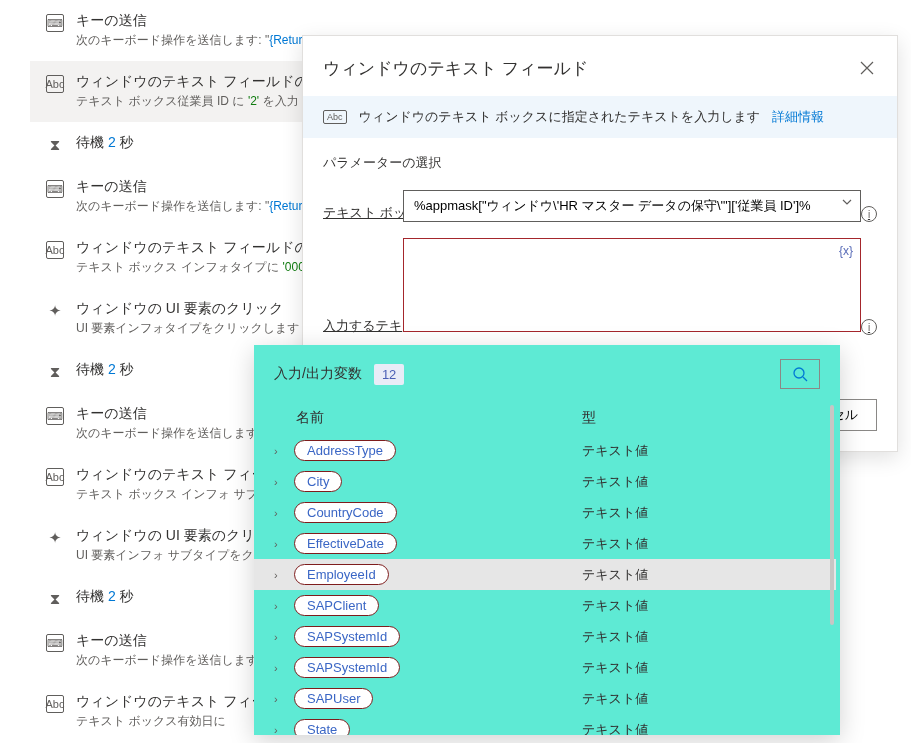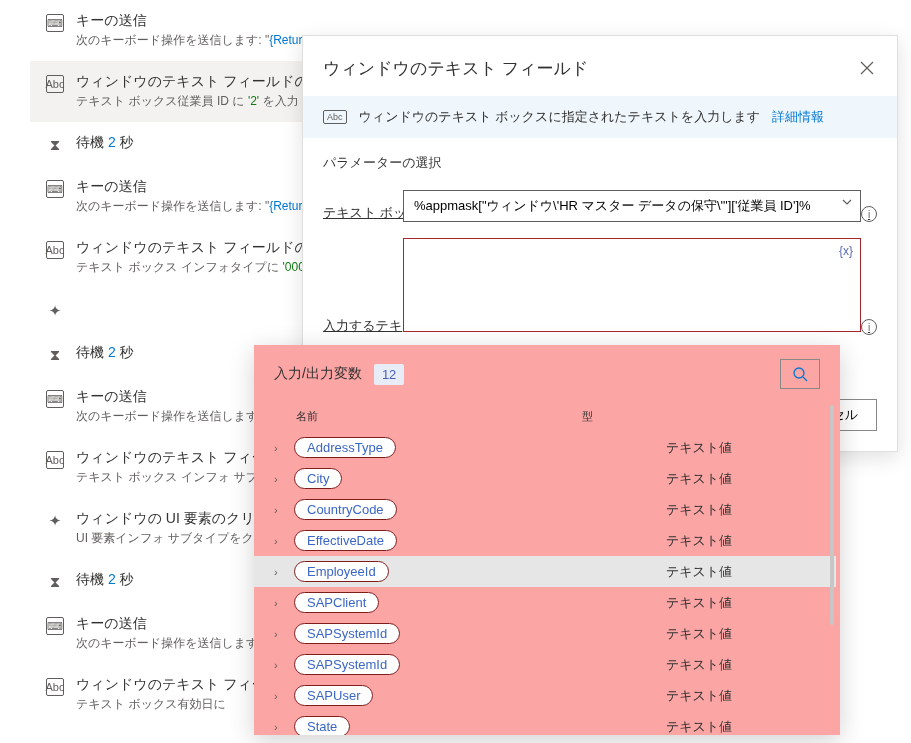--- a/index.html
+++ b/index.html
@@ -166,21 +166,21 @@
       font-family: inherit;
     }
 
     
     .popover {
       position: absolute;
       left: 254px;
       top: 345px;
       width: 586px;
       height: 390px;
-      background: #fca5a5;
+      background: #5eead4;
       box-shadow: 0 6px 24px rgba(0,0,0,0.18);
       display: flex;
       flex-direction: column;
     }
     .popover-header {
       display: flex;
       align-items: center;
       justify-content: space-between;
       padding: 14px 20px;
     }
@@ -200,21 +200,21 @@
     .search-btn {
       width: 40px; height: 30px;
       border: 1px solid #8a8886;
       display: flex; align-items:center; justify-content:center;
       cursor: pointer;
       color: #0078d4;
     }
     .col-headers {
       display: flex;
       padding: 6px 20px 8px 42px;
-      font-size: 11px;
+      font-size: 14px;
       color: #323130;
     }
     .col-name { width: 286px; }
     .col-type { flex: 1; }
     .var-list {
       flex: 1;
       overflow-y: auto;
       padding-right: 4px;
     }
     .var-row {
@@ -232,21 +232,21 @@
     .var-pill {
       display: inline-block;
       border: 1px solid #7f1d1d;
       background: #fff;
       color: #3a66c5;
       border-radius: 14px;
       padding: 2px 12px;
       font-size: 13px;
     }
     .var-name-cell { width: 288px; }
-    .var-type-cell { flex: 1; font-size: 13px; color: #323130; text-align: center; }
+    .var-type-cell { flex: 1; font-size: 13px; color: #323130; }
 
     
     .var-list::-webkit-scrollbar { width: 6px; }
     .var-list::-webkit-scrollbar-thumb { background: #c8c6c4; }
     .scroll-indicator {
       position: absolute;
       right: 6px;
       top: 60px;
       width: 4px;
       height: 220px;
@@ -287,20 +287,24 @@
     </div>
     <div class="action-item">
       <div class="action-icon">Abc</div>
       <div class="action-body">
         <div class="action-title">ウィンドウのテキスト フィールドの入</div>
         <div class="action-desc"><span>テキスト ボックス インフォタイプに </span><span class="txt-green">'0006</span></div>
       </div>
     </div>
     <div class="action-item">
       <div class="action-icon no-border">✦</div>
+      <div class="action-body">
+        <div class="action-title">ウィンドウの UI 要素のクリック</div>
+        <div class="action-desc"><span>UI 要素インフォタイプをクリックします</span></div>
+      </div>
     </div>
     <div class="action-item">
       <div class="action-icon no-border">⧗</div>
       <div class="action-body">
         <div class="action-title"><span>待機 </span><span class="num-blue">2</span><span> 秒</span></div>
       </div>
     </div>
     <div class="action-item">
       <div class="action-icon">⌨</div>
       <div class="action-body">

